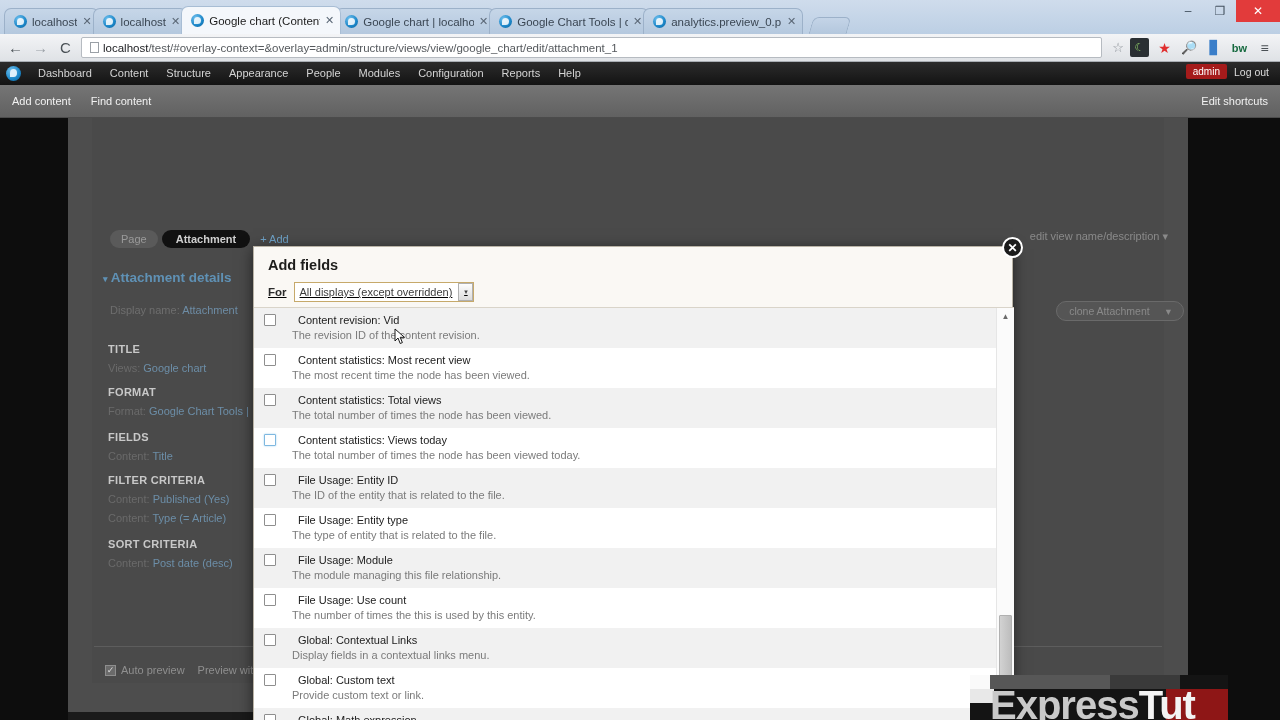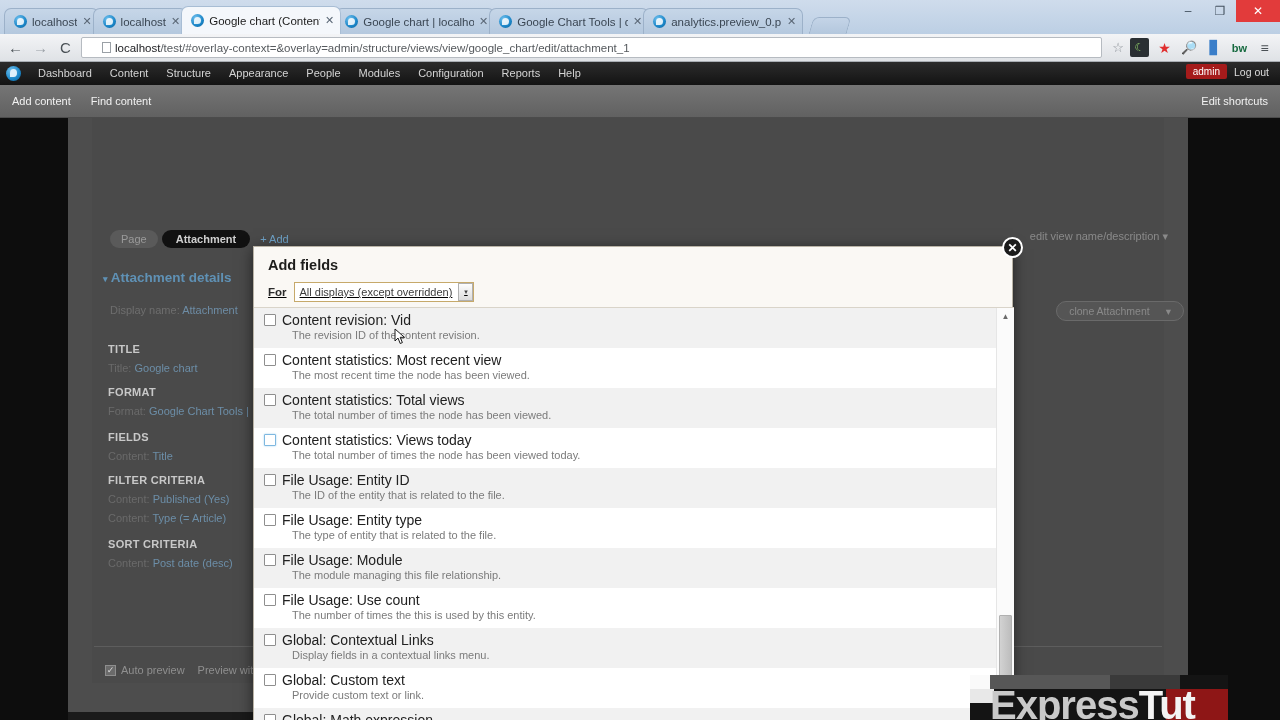--- a/index.html
+++ b/index.html
@@ -116,21 +116,21 @@
   }
   .navbtn.dim { color: #9aa0a6; }
   .urlbox {
     flex: 1 1 auto;
     height: 21px;
     background: #fff;
     border: 1px solid #b6bbc1;
     border-radius: 2px;
     display: flex;
     align-items: center;
-    padding: 0 20px;
+    padding: 0 8px;
     gap: 4px;
     font-size: 11.5px;
     overflow: hidden;
   }
   .pageicon {
     width: 9px; height: 11px;
     background: #fff;
     border: 1px solid #9aa0a6;
     flex: 0 0 9px;
     position: relative;
@@ -366,21 +366,21 @@
   .frow .chk {
     width: 12px; height: 12px;
     border: 1px solid #8e8e8e;
     background: #fff;
     flex: 0 0 12px;
     margin-top: 1px;
     border-radius: 1px;
   }
   .frow .chk.focus { border-color: #7fb8e0; box-shadow: 0 0 2px #9fd0ef; }
   .frow .txt { flex: 1 1 auto; }
-  .flabel { font-size: 14px; color: #212121; line-height: 14px; }
+  .flabel { font-size: 11px; color: #212121; line-height: 14px; margin-left: 16px; }
   .fdesc  { font-size: 11px; color: #7b7b7b; line-height: 14px; margin-left: 10px; margin-top: 1px; }
 
   .vscroll {
     position: absolute;
     right: 0; top: 0;
     width: 18px; height: 420px;
     background: #fbfbfb;
     border-left: 1px solid #e6e6e6;
   }
   .vs-arrow {
@@ -564,21 +564,21 @@
       <b>Attachment</b>
     </div>
 
     <div class="clonebtn">
       <span>clone Attachment</span>
       <span>▾</span>
     </div>
 
     <div class="vsection" style="top:225px">
       <div class="sl">TITLE</div>
-      <div class="ln"><span class="k">Title:</span> <span>Google chart</span></div>
+      <div class="ln"><span class="k">Views:</span> <span>Google chart</span></div>
     </div>
     <div class="vsection" style="top:268px">
       <div class="sl">FORMAT</div>
       <div class="ln"><span class="k">Format:</span> <span>Google Chart Tools |</span></div>
     </div>
     <div class="vsection" style="top:313px">
       <div class="sl">FIELDS</div>
       <div class="ln"><span class="k">Content:</span> <span>Title</span></div>
     </div>
     <div class="vsection" style="top:356px">

